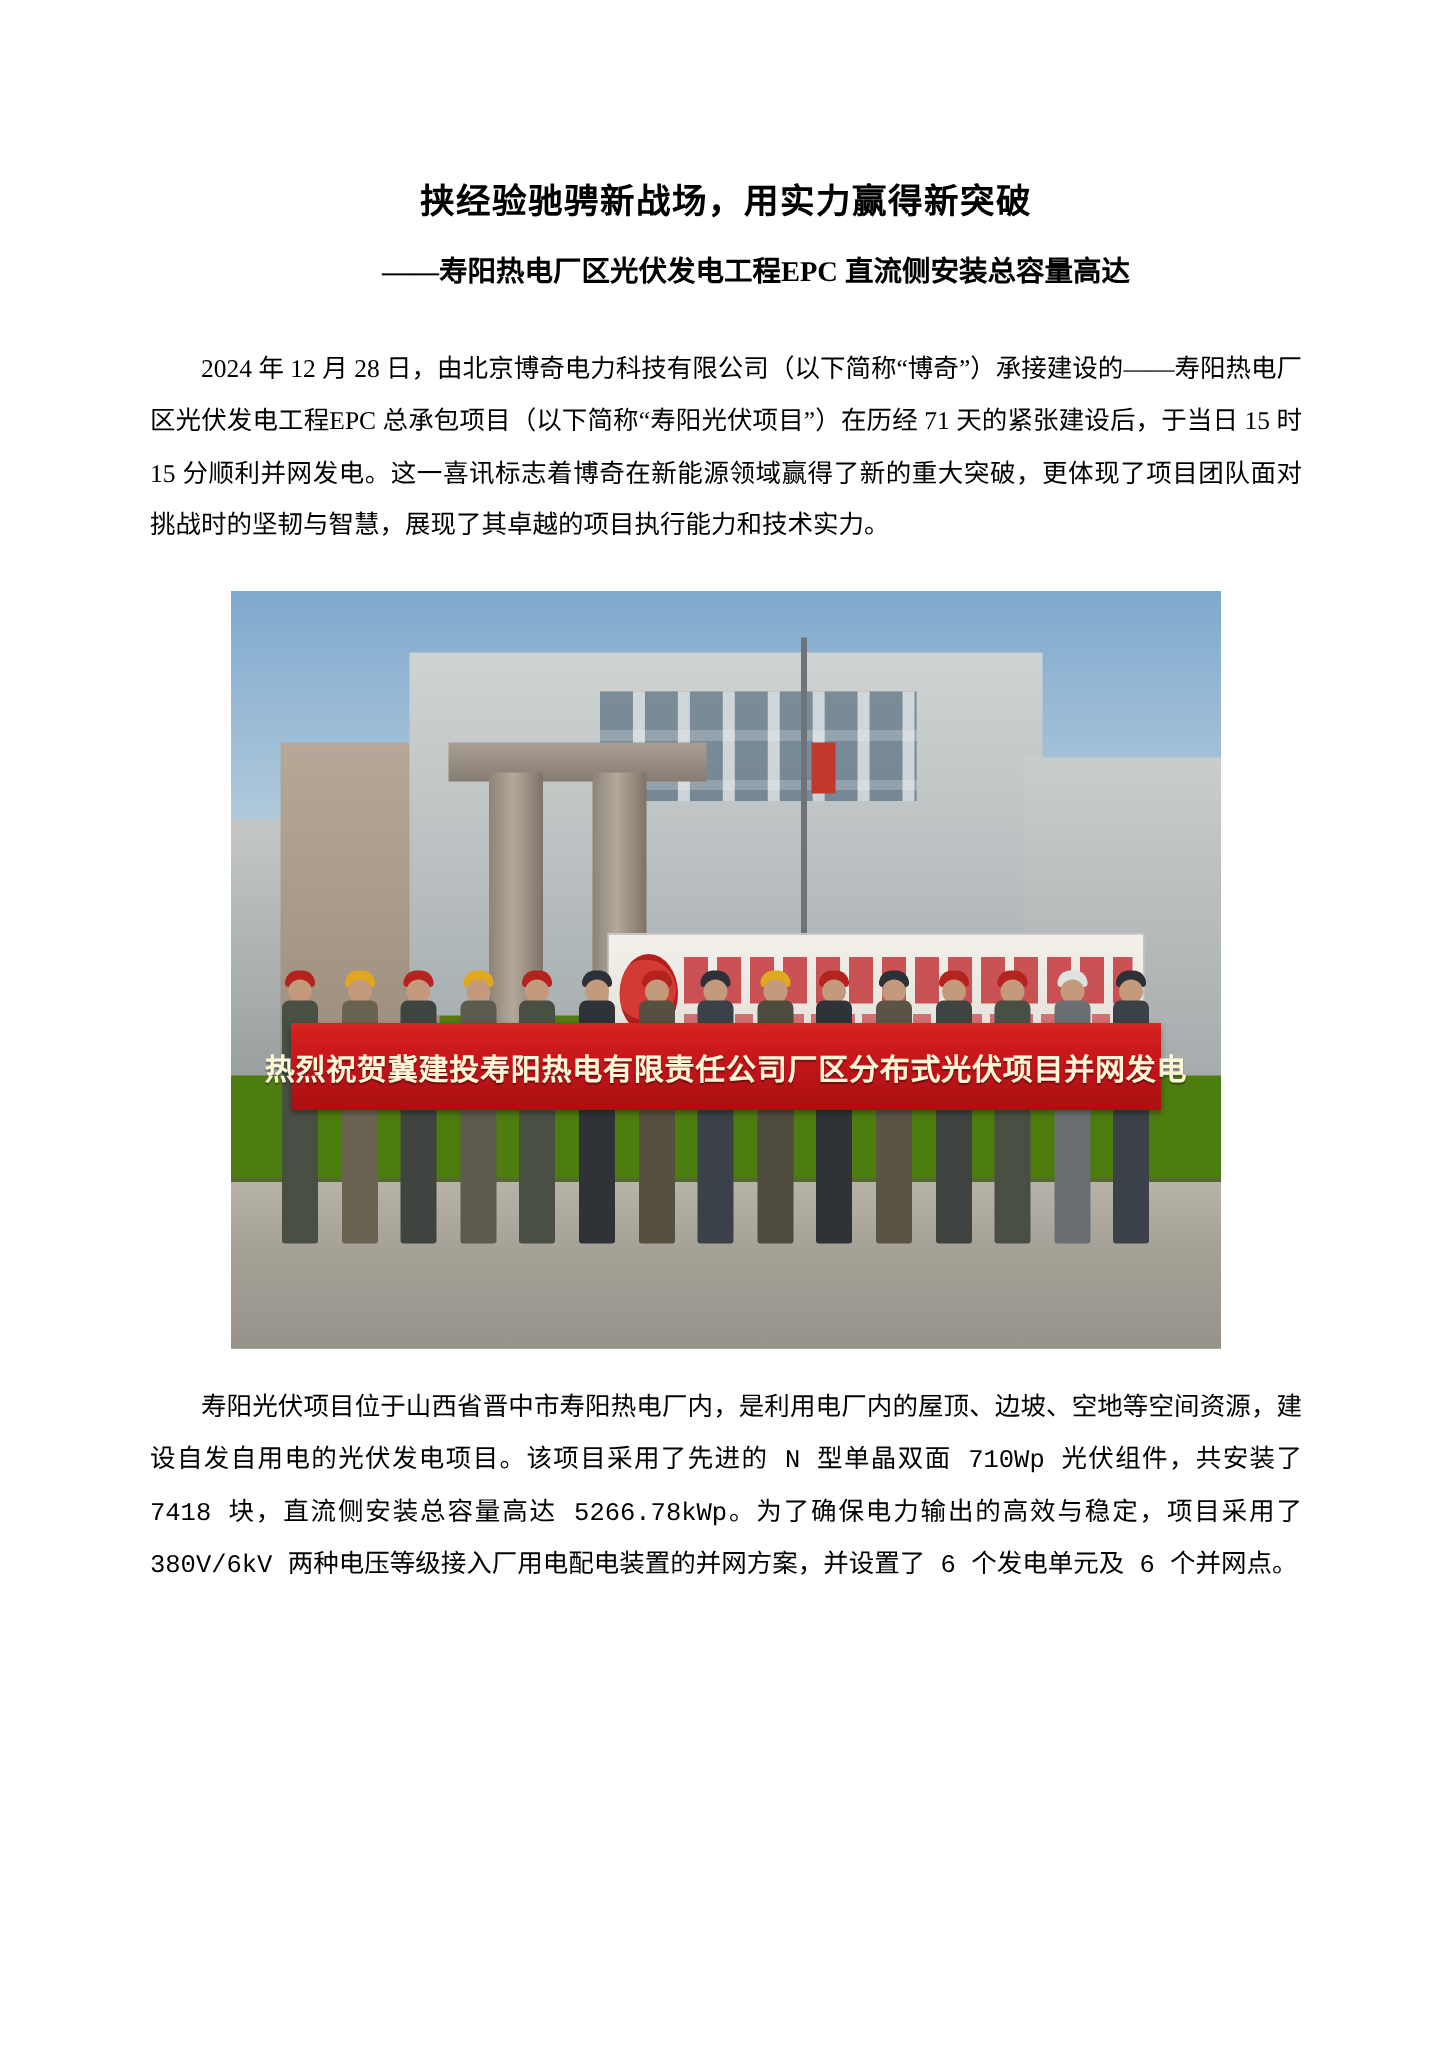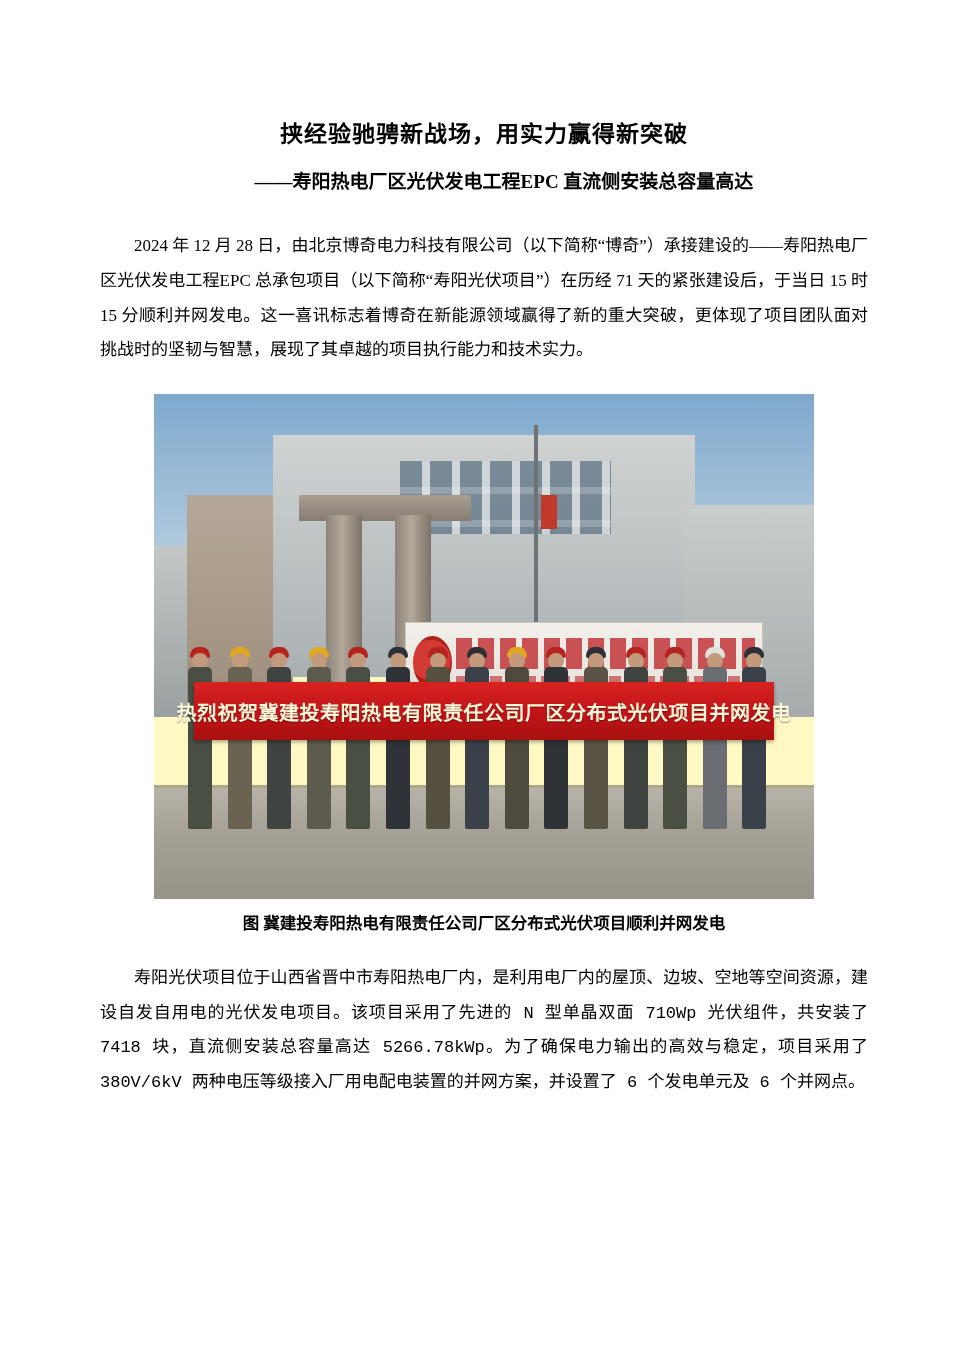--- a/index.html
+++ b/index.html
@@ -54,21 +54,21 @@
   .figure {
     margin: 26px 0 0 0;
     text-align: center;
   }
   .photo {
     position: relative;
     width: 660px;
     height: 505px;
     margin: 0 auto;
     overflow: hidden;
-    background: #fef9c3;
+    background: #4d7c0f;
     text-align: center;
   }
   
   .sky {
     position: absolute; left: 0; top: 0; width: 100%; height: 46%;
     background: linear-gradient(to bottom, #7fa9cd 0%, #a8c4da 55%, #cfd9de 100%);
   }
   
   .bld-main {
     position: absolute; left: 18%; top: 8%; width: 64%; height: 48%;
@@ -295,18 +295,17 @@
             <div class="helmet" style="background:#2d3137"></div>
             <div class="head"></div>
             <div class="body" style="background:#3a4148"></div>
           </div>
       </div>
 
       <div class="banner">
         <span class="banner-text">热烈祝贺冀建投寿阳热电有限责任公司厂区分布式光伏项目并网发电</span>
       </div>
     </div>
-    <div class="fig-caption">图  冀建投寿阳热电有限责任公司厂区分布式光伏项目顺利并网发电</div>
   </div>
 
   <p class="para para-2">寿阳光伏项目位于山西省晋中市寿阳热电厂内，是利用电厂内的屋顶、边坡、空地等空间资源，建设自发自用电的光伏发电项目。该项目采用了先进的 N 型单晶双面 710Wp 光伏组件，共安装了 7418 块，直流侧安装总容量高达 5266.78kWp。为了确保电力输出的高效与稳定，项目采用了 380V/6kV 两种电压等级接入厂用电配电装置的并网方案，并设置了 6 个发电单元及 6 个并网点。</p>
 
 </div>
 
 </body></html>

